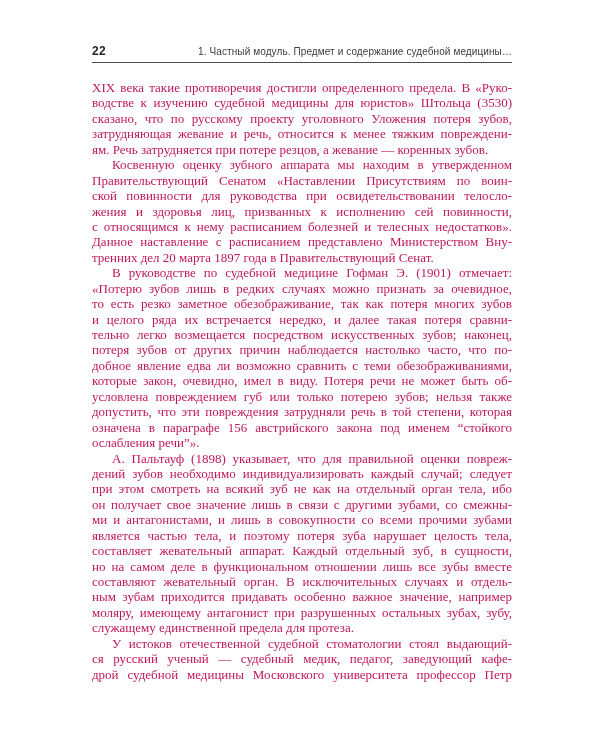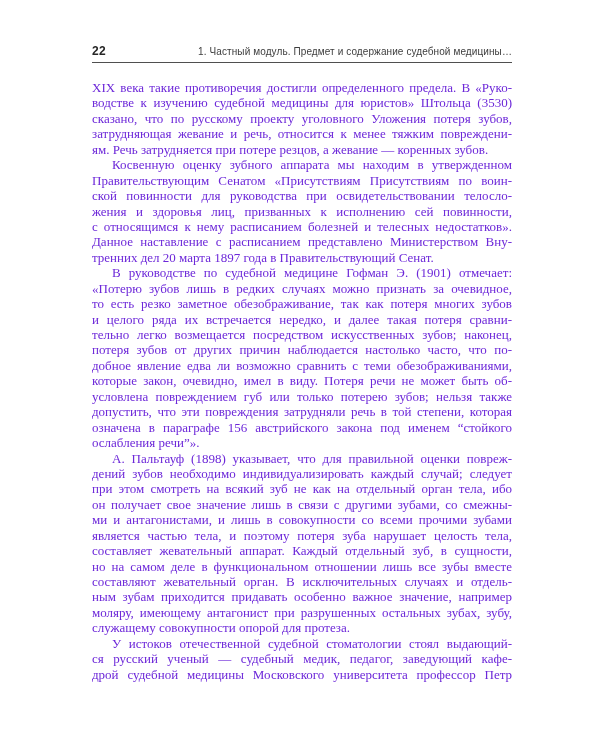--- a/index.html
+++ b/index.html
@@ -38,21 +38,21 @@
   }
   .chapter-title {
     font-size: 10px;
     color: #3d3d3d;
     letter-spacing: 0.1px;
   }
   .body-text {
     margin-top: 17px;
     font-size: 13px;
     line-height: 15.45px;
-    color: #6d28d9;
+    color: #be185d;
   }
   .line {
     height: 15.45px;
     white-space: nowrap;
     overflow: hidden;
     text-align: justify;
     text-align-last: justify;
   }
   .line.para-end {
     text-align-last: left;
@@ -75,21 +75,21 @@
     <div class="body-text">
         <div class="para">
           <div class="line">XIX века такие противоречия достигли определенного предела. В «Руко-</div>
           <div class="line">водстве к изучению судебной медицины для юристов» Штольца (3530)</div>
           <div class="line">сказано, что по русскому проекту уголовного Уложения потеря зубов,</div>
           <div class="line">затрудняющая жевание и речь, относится к менее тяжким повреждени-</div>
           <div class="line para-end">ям. Речь затрудняется при потере резцов, а жевание — коренных зубов.</div>
         </div>
         <div class="para indent">
           <div class="line">Косвенную оценку зубного аппарата мы находим в утвержденном</div>
-          <div class="line">Правительствующим Сенатом «Присутствиям Присутствиям по воин-</div>
+          <div class="line">Правительствующий Сенатом «Наставлении Присутствиям по воин-</div>
           <div class="line">ской повинности для руководства при освидетельствовании телосло-</div>
           <div class="line">жения и здоровья лиц, призванных к исполнению сей повинности,</div>
           <div class="line">с относящимся к нему расписанием болезней и телесных недостатков».</div>
           <div class="line">Данное наставление с расписанием представлено Министерством Вну-</div>
           <div class="line para-end">тренних дел 20 марта 1897 года в Правительствующий Сенат.</div>
         </div>
         <div class="para indent">
           <div class="line">В руководстве по судебной медицине Гофман Э. (1901) отмечает:</div>
           <div class="line">«Потерю зубов лишь в редких случаях можно признать за очевидное,</div>
           <div class="line">то есть резко заметное обезображивание, так как потеря многих зубов</div>
@@ -108,21 +108,21 @@
           <div class="line">дений зубов необходимо индивидуализировать каждый случай; следует</div>
           <div class="line">при этом смотреть на всякий зуб не как на отдельный орган тела, ибо</div>
           <div class="line">он получает свое значение лишь в связи с другими зубами, со смежны-</div>
           <div class="line">ми и антагонистами, и лишь в совокупности со всеми прочими зубами</div>
           <div class="line">является частью тела, и поэтому потеря зуба нарушает целость тела,</div>
           <div class="line">составляет жевательный аппарат. Каждый отдельный зуб, в сущности,</div>
           <div class="line">но на самом деле в функциональном отношении лишь все зубы вместе</div>
           <div class="line">составляют жевательный орган. В исключительных случаях и отдель-</div>
           <div class="line">ным зубам приходится придавать особенно важное значение, например</div>
           <div class="line">моляру, имеющему антагонист при разрушенных остальных зубах, зубу,</div>
-          <div class="line para-end">служащему совокупности опорой для протеза.</div>
+          <div class="line para-end">служащему единственной предела для протеза.</div>
         </div>
         <div class="para indent">
           <div class="line">У истоков отечественной судебной стоматологии стоял выдающий-</div>
           <div class="line">ся русский ученый — судебный медик, педагог, заведующий кафе-</div>
           <div class="line">дрой судебной медицины Московского университета профессор Петр</div>
         </div>
       </div>
 
   </div>
 </div>

